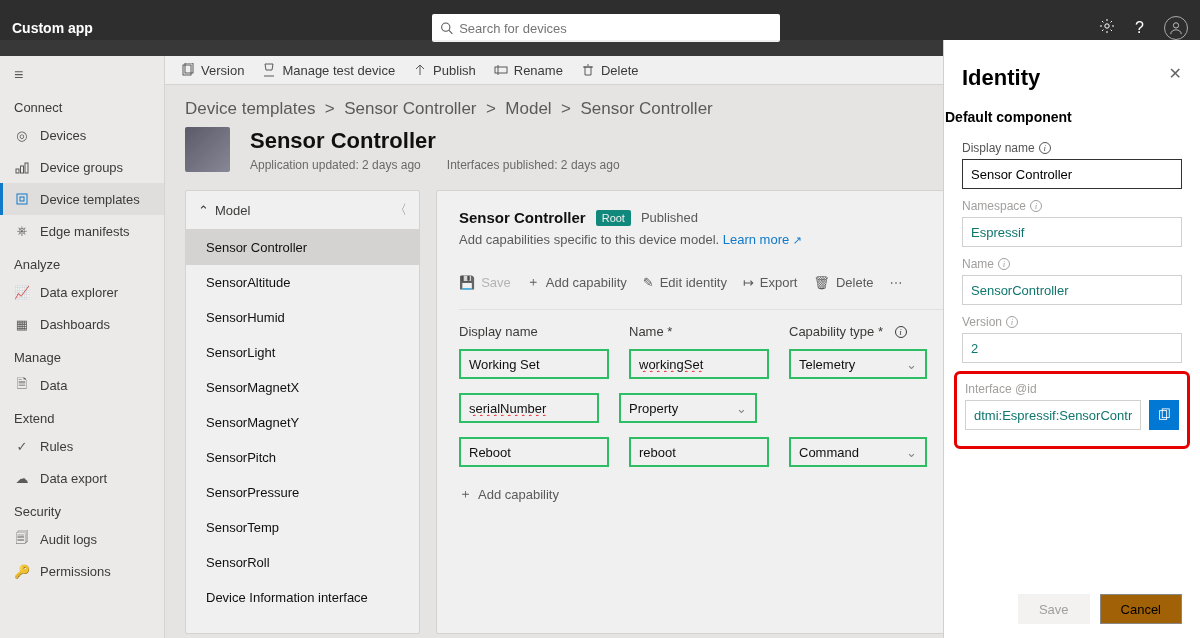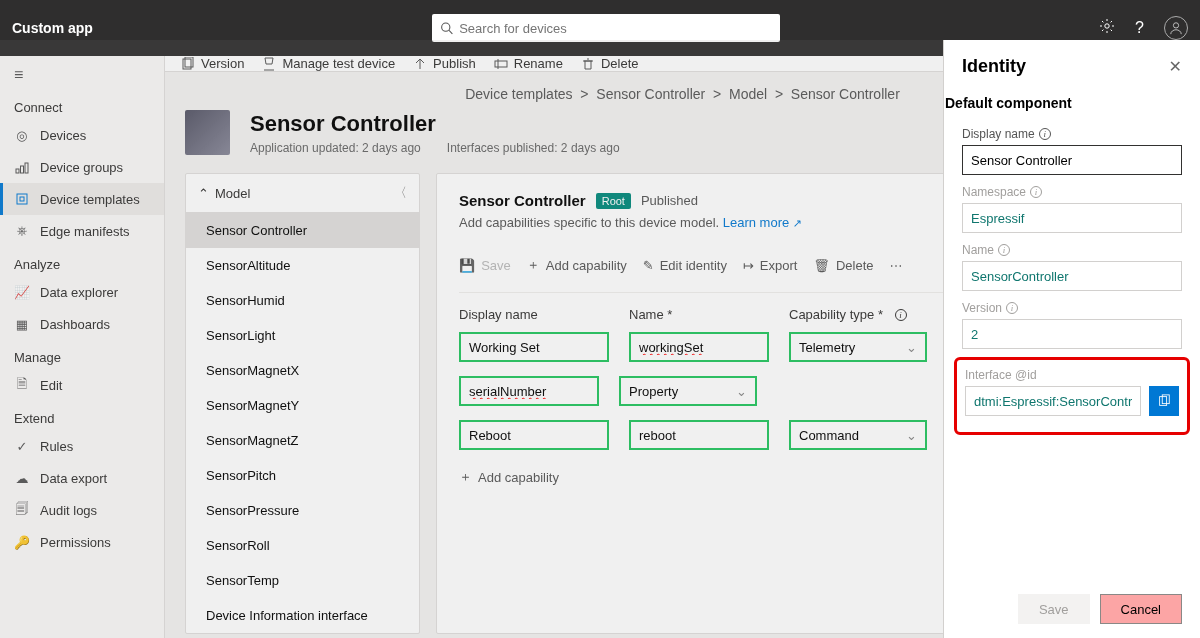--- a/index.html
+++ b/index.html
@@ -22,21 +22,21 @@
   .side-section { padding: 10px 14px 4px; font-size: 13px; color: #323130; font-weight: 400; }
   .side-item { display: flex; align-items: center; gap: 10px; padding: 8px 14px; cursor: pointer; }
   .side-item.active { background: #edebe9; border-left: 3px solid #0078d4; padding-left: 11px; }
   .side-icon { width: 16px; height: 16px; display: inline-flex; align-items: center; justify-content: center; color:#555;}
 
   
   .content { flex: 1; display: flex; flex-direction: column; background: #f3f2f1; position: relative; }
   .cmdbar { height: 38px; background: #fff; border-bottom: 1px solid #e1dfdd; display: flex; align-items: center; padding: 0 16px; gap: 18px; font-size: 13px; color: #323130; }
   .cmd { display: inline-flex; align-items: center; gap: 6px; cursor: pointer; }
   .cmd svg { width: 14px; height: 14px; }
-  .breadcrumb { padding: 14px 20px 0; font-size: 14px; color: #555; text-align: center; }
+  .breadcrumb { padding: 14px 20px 0; font-size: 17px; color: #555; }
   .breadcrumb a { color: #555; text-decoration: none; cursor:pointer;}
   .title-row { display: flex; align-items: center; gap: 20px; padding: 8px 20px 18px; }
   .thumb { width: 45px; height: 45px; background: linear-gradient(135deg,#556,#889); border-radius:2px;}
   .page-title { font-size: 22px; font-weight: 600; }
   .page-sub { font-size: 12px; color: #666; margin-top: 4px; display:flex; gap:26px;}
 
   .workspace { display: flex; gap: 16px; padding: 0 20px 20px; height: 100%; }
   .modeltree { width: 235px; background: #fff; border: 1px solid #e1dfdd; border-radius: 2px; overflow: hidden; }
   .modeltree-head { padding: 10px 12px; font-size: 13px; color: #323130; border-bottom: 1px solid #e1dfdd; display:flex; align-items:center; gap:6px;}
   .modeltree-head .arrow { margin-left:auto; color:#888;}
@@ -60,35 +60,35 @@
   .cap-row input, .cap-row select, .cap-row .sel { height: 30px; border: 2px solid #22c55e; font-size: 13px; padding: 0 8px; background: #fff; }
   .cap-row .sel { display:flex; align-items:center; justify-content:space-between; width:138px; }
   .cap-row input.c1 { width: 150px; }
   .cap-row input.c2 { width: 140px; text-decoration: underline wavy red; text-decoration-thickness:0.6px;}
   .cap-row input.c2.nosquiggle { text-decoration:none;}
   .add-cap { font-size: 13px; color: #555; display:inline-flex; align-items:center; gap:6px; cursor:pointer; padding-top:4px;}
 
   
   .sidepanel { position: absolute; right: 0; top: 40px; width: 257px; height: calc(100% - 40px); background: #fff; border-left: 1px solid #d2d0ce; display: flex; flex-direction: column; }
   .sp-head { display: flex; align-items: center; padding: 16px 18px 6px; }
-  .sp-title { font-size: 18px; font-weight: 600; flex:1;}
+  .sp-title { font-size: 22px; font-weight: 600; flex:1;margin-top:9px;}
   .sp-close { font-size: 16px; color: #666; cursor: pointer; }
   .sp-sub { padding: 12px 1px 8px; font-size: 14px; font-weight: 600; }
   .sp-field { padding: 8px 18px 2px; }
   .sp-label { font-size: 12px; color: #555; display:flex; align-items:center; gap:4px; margin-bottom:4px;}
   .sp-label.disabled { color:#a19f9d;}
   .sp-input { width: 100%; height: 30px; border: 1px solid #323130; padding: 0 8px; font-size: 13px; }
   .sp-input[disabled] { border-color: #d2d0ce; background: #fff; color: #0f766e; }
   .sp-idrow { display:flex; gap:8px;}
   .sp-idrow .sp-input{ flex:1;}
   .copy-btn { width:30px; height:30px; background:#0078d4; display:flex; align-items:center; justify-content:center; cursor:pointer;}
   .copy-btn svg { width:14px; height:14px; stroke:#fff;}
   .highlight-box { border: 3px solid #e60000; border-radius: 6px; margin: 6px 10px; padding: 4px 6px 12px;}
   .sp-footer { margin-top: auto; display: flex; gap: 10px; padding: 14px 18px; justify-content: flex-end; }
-  .sp-btn { height: 30px; padding: 0 20px; font-size: 13px; border: 1px solid #8a8886; background: #fca5a5; cursor: pointer; }
+  .sp-btn { height: 30px; padding: 0 20px; font-size: 13px; border: 1px solid #8a8886; background: #a16207; cursor: pointer; }
   .sp-btn.primary { background: #f3f2f1; border-color: #f3f2f1; color: #a19f9d; cursor: default; }
 
   
   .dim { position:absolute; inset:40px 257px 0 0; background:rgba(128,128,128,0.12); pointer-events:none;}
 
   .info-ic { width:12px; height:12px; border:1px solid currentColor; border-radius:50%; display:inline-flex; align-items:center; justify-content:center; font-size:9px; font-style:italic; font-family:Georgia,serif;}
   .ext-ic::after{ content:"↗"; font-size:11px;}
 </style>
 </head>
 <body>
@@ -158,33 +158,34 @@
         <span>Data explorer</span>
       </div>
       <div class="side-item">
         <span class="side-icon">▦</span>
         <span>Dashboards</span>
       </div>
 
     <div class="side-section">Manage</div>
       <div class="side-item">
         <span class="side-icon">🗎</span>
-        <span>Edit</span>
+        <span>Data</span>
       </div>
 
     <div class="side-section">Extend</div>
       <div class="side-item">
         <span class="side-icon">✓</span>
         <span>Rules</span>
       </div>
       <div class="side-item">
         <span class="side-icon">☁</span>
         <span>Data export</span>
       </div>
 
+    <div class="side-section">Security</div>
       <div class="side-item">
         <span class="side-icon">🗐</span>
         <span>Audit logs</span>
       </div>
       <div class="side-item">
         <span class="side-icon">🔑</span>
         <span>Permissions</span>
       </div>
   </div>
 
@@ -249,25 +250,24 @@
           <span>Model</span>
           <span class="arrow">〈</span>
         </div>
         <div id="tree-items">
             <div class="tree-item selected">Sensor Controller</div>
             <div class="tree-item">SensorAltitude</div>
             <div class="tree-item">SensorHumid</div>
             <div class="tree-item">SensorLight</div>
             <div class="tree-item">SensorMagnetX</div>
             <div class="tree-item">SensorMagnetY</div>
-            <div class="tree-item">SensorMagnetZ</div>
             <div class="tree-item">SensorPitch</div>
             <div class="tree-item">SensorPressure</div>
+            <div class="tree-item">SensorTemp</div>
             <div class="tree-item">SensorRoll</div>
-            <div class="tree-item">SensorTemp</div>
             <div class="tree-item">Device Information interface</div>
           </div>
       </div>
 
       <div class="detail">
         <div class="det-head">
           <span class="det-head-title">Sensor Controller</span>
           <span class="root-badge">Root</span>
           <span style="font-size:13px;color:#555;">Published</span>
         </div>

